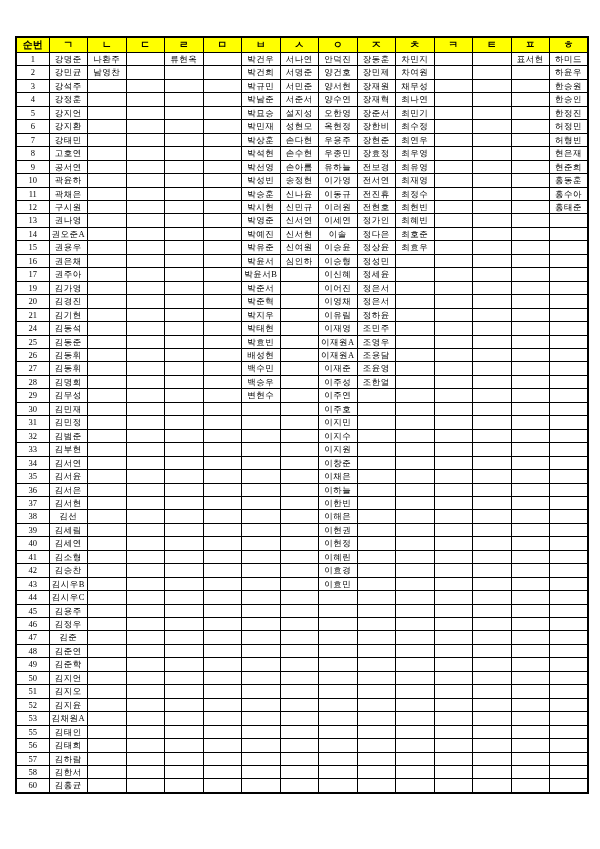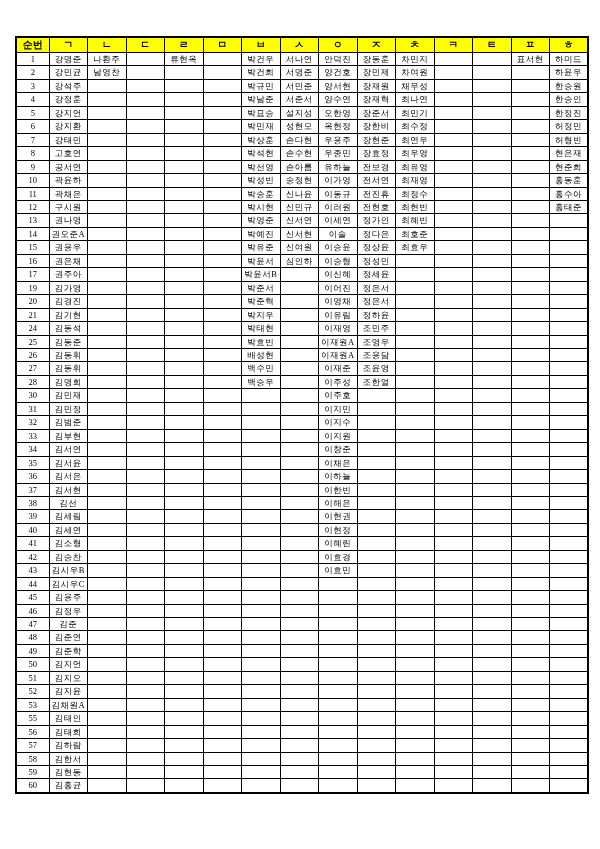--- a/index.html
+++ b/index.html
@@ -515,20 +515,37 @@
           <td></td>
           <td>이주성</td>
           <td>조한얼</td>
           <td></td>
           <td></td>
           <td></td>
           <td></td>
           <td></td>
         </tr>
         <tr>
+          <td class="num">29</td>
+          <td>김무성</td>
+          <td></td>
+          <td></td>
+          <td></td>
+          <td></td>
+          <td>변현수</td>
+          <td></td>
+          <td>이주연</td>
+          <td></td>
+          <td></td>
+          <td></td>
+          <td></td>
+          <td></td>
+          <td></td>
+        </tr>
+        <tr>
           <td class="num">30</td>
           <td>김민재</td>
           <td></td>
           <td></td>
           <td></td>
           <td></td>
           <td></td>
           <td></td>
           <td>이주호</td>
           <td></td>
@@ -976,37 +993,20 @@
           <td></td>
           <td></td>
           <td></td>
           <td></td>
           <td></td>
           <td></td>
         </tr>
         <tr>
           <td class="num">58</td>
           <td>김한서</td>
-          <td></td>
-          <td></td>
-          <td></td>
-          <td></td>
-          <td></td>
-          <td></td>
-          <td></td>
-          <td></td>
-          <td></td>
-          <td></td>
-          <td></td>
-          <td></td>
-          <td></td>
-        </tr>
-        <tr>
-          <td class="num">59</td>
-          <td>김현동</td>
           <td></td>
           <td></td>
           <td></td>
           <td></td>
           <td></td>
           <td></td>
           <td></td>
           <td></td>
           <td></td>
           <td></td>

